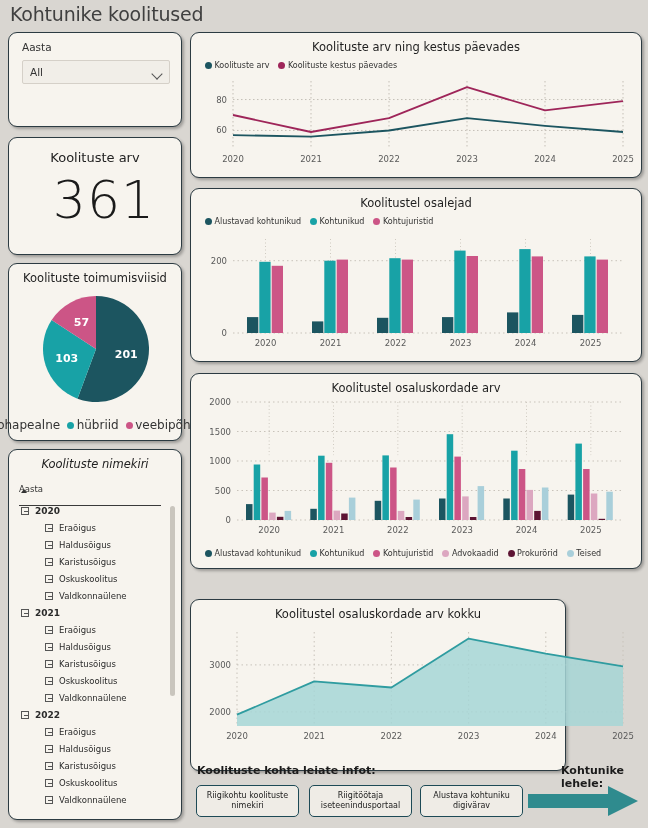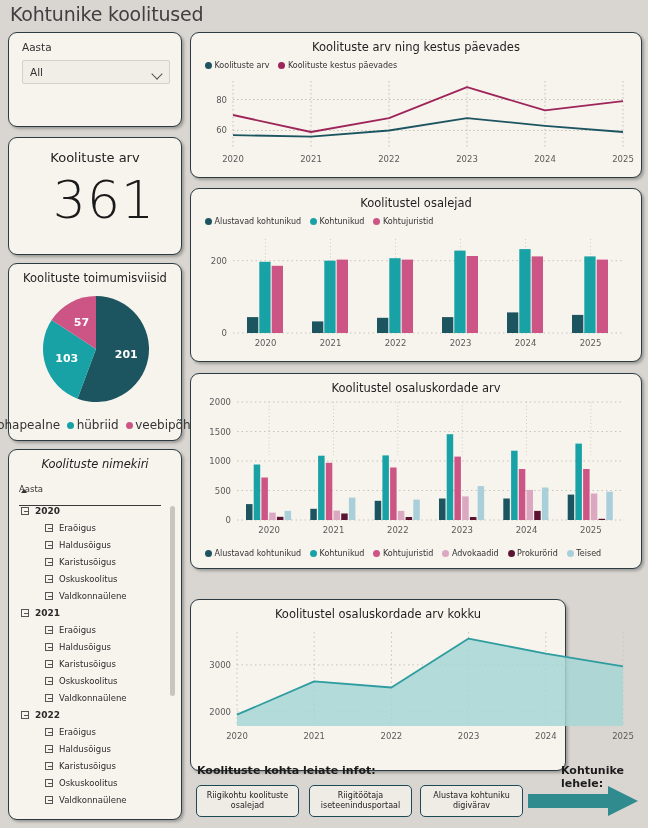--- a/index.html
+++ b/index.html
@@ -486,21 +486,21 @@
           <text x="30" y="41.9" text-anchor="end" class="ytick" font-family="&quot;DejaVu Sans&quot;, sans-serif">3000</text>
           <polygon points="36,100 36.0,88.7 113.2,55.4 190.4,61.5 267.6,12.6 344.8,27.6 422.0,40.3 422,100" fill="#a6d6d6" opacity="0.85"></polygon>
           <polyline points="36.0,88.7 113.2,55.4 190.4,61.5 267.6,12.6 344.8,27.6 422.0,40.3" fill="none" stroke="#2f9ca0" stroke-width="1.8" stroke-linejoin="round"></polyline>
         </svg>
       </div>
   </div>
 
   <div class="foot-label" style="left:197px; top:764px;">Koolituste kohta leiate infot:</div>
   <div class="foot-label" style="left:529px; top:764px;margin-left:32px;">Kohtunike lehele:</div>
 
-  <div class="foot-btn" style="left:196px; top:785px;">Riigikohtu koolituste osalejad</div>
+  <div class="foot-btn" style="left:196px; top:785px;">Riigikohtu koolituste nimekiri</div>
   <div class="foot-btn" style="left:420px; top:785px;">Alustava kohtuniku digivärav</div>
   <div class="foot-btn" style="left:309px; top:785px;">Riigitöötaja iseteenindusportaal</div>
 
   <div class="arrow-wrap">
     <svg width="112" height="34" viewBox="0 0 112 34">
       <polygon points="0,10 80,10 80,2 110,17 80,32 80,24 0,24" fill="#2f8b8e"></polygon>
     </svg>
   </div>
 
 </div>

